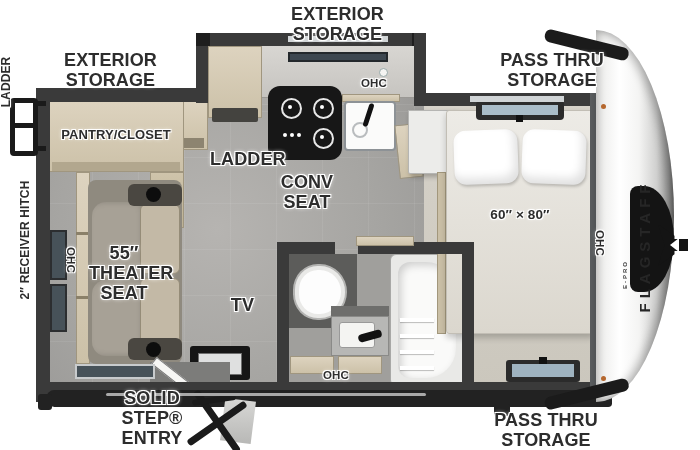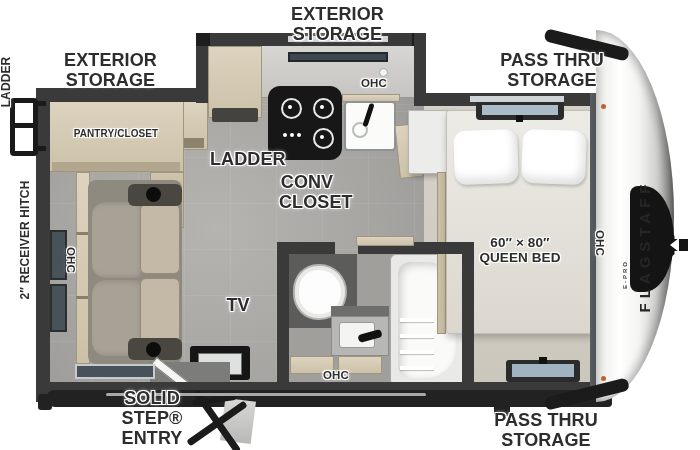--- a/index.html
+++ b/index.html
@@ -177,26 +177,26 @@
     <span>E-PRO</span></div>
 
   <div class="lbl" style="left:285px;top:4px;width:105px;">EXTERIOR STORAGE</div>
   <div class="lbl" style="left:58px;top:50px;width:105px;">EXTERIOR STORAGE</div>
   <div class="lbl" style="left:493px;top:50px;width:118px;">PASS THRU STORAGE</div>
   <div class="lbl" style="left:487px;top:410px;width:118px;">PASS THRU STORAGE</div>
   <div class="lbl" style="left:102px;top:388px;width:100px;">SOLID STEP® ENTRY</div>
   <div class="lbl rotm90" style="left:-33px;top:75px;width:80px;height:14px;font-size:12px;">LADDER</div>
   <div class="lbl rotm90" style="left:-44px;top:233px;width:140px;height:14px;font-size:12px;">2″ RECEIVER HITCH</div>
 
-  <div class="lbl" style="left:50px;top:128px;width:132px;font-size:10px;">PANTRY/CLOSET</div>
+  <div class="lbl" style="left:50px;top:128px;width:132px;font-size:13px;">PANTRY/CLOSET</div>
   <div class="lbl" style="left:210px;top:149px;width:62px;">LADDER</div>
-  <div class="lbl" style="left:279px;top:172px;width:56px;">CONV CLOSET</div>
+  <div class="lbl" style="left:279px;top:172px;width:56px;">CONV SEAT</div>
   <div class="lbl small" style="left:352px;top:77px;width:44px;">OHC</div>
+  <div class="lbl" style="left:89px;top:243px;width:70px;">55″ THEATER SEAT</div>
   <div class="lbl small rot90" style="left:48px;top:253px;width:44px;height:14px;">OHC</div>
-  <div class="lbl" style="left:222px;top:295px;width:32px;">TV</div>
+  <div class="lbl" style="left:222px;top:295px;width:32px;text-align:right;">TV</div>
   <div class="lbl small" style="left:314px;top:369px;width:44px;">OHC</div>
-  <div class="lbl" style="left:455px;top:207px;width:130px;font-size:13.5px;margin-top:28px;">
+  <div class="lbl" style="left:455px;top:207px;width:130px;font-size:13.5px;">
     <span style="display:block;">60″ × 80″</span>
-    <span style="display:block;">QUEEN BED</span>
   </div>
   <div class="lbl small rot90" style="left:577px;top:236px;width:44px;height:14px;">OHC</div>
 
 </div>
 
 </body></html>

